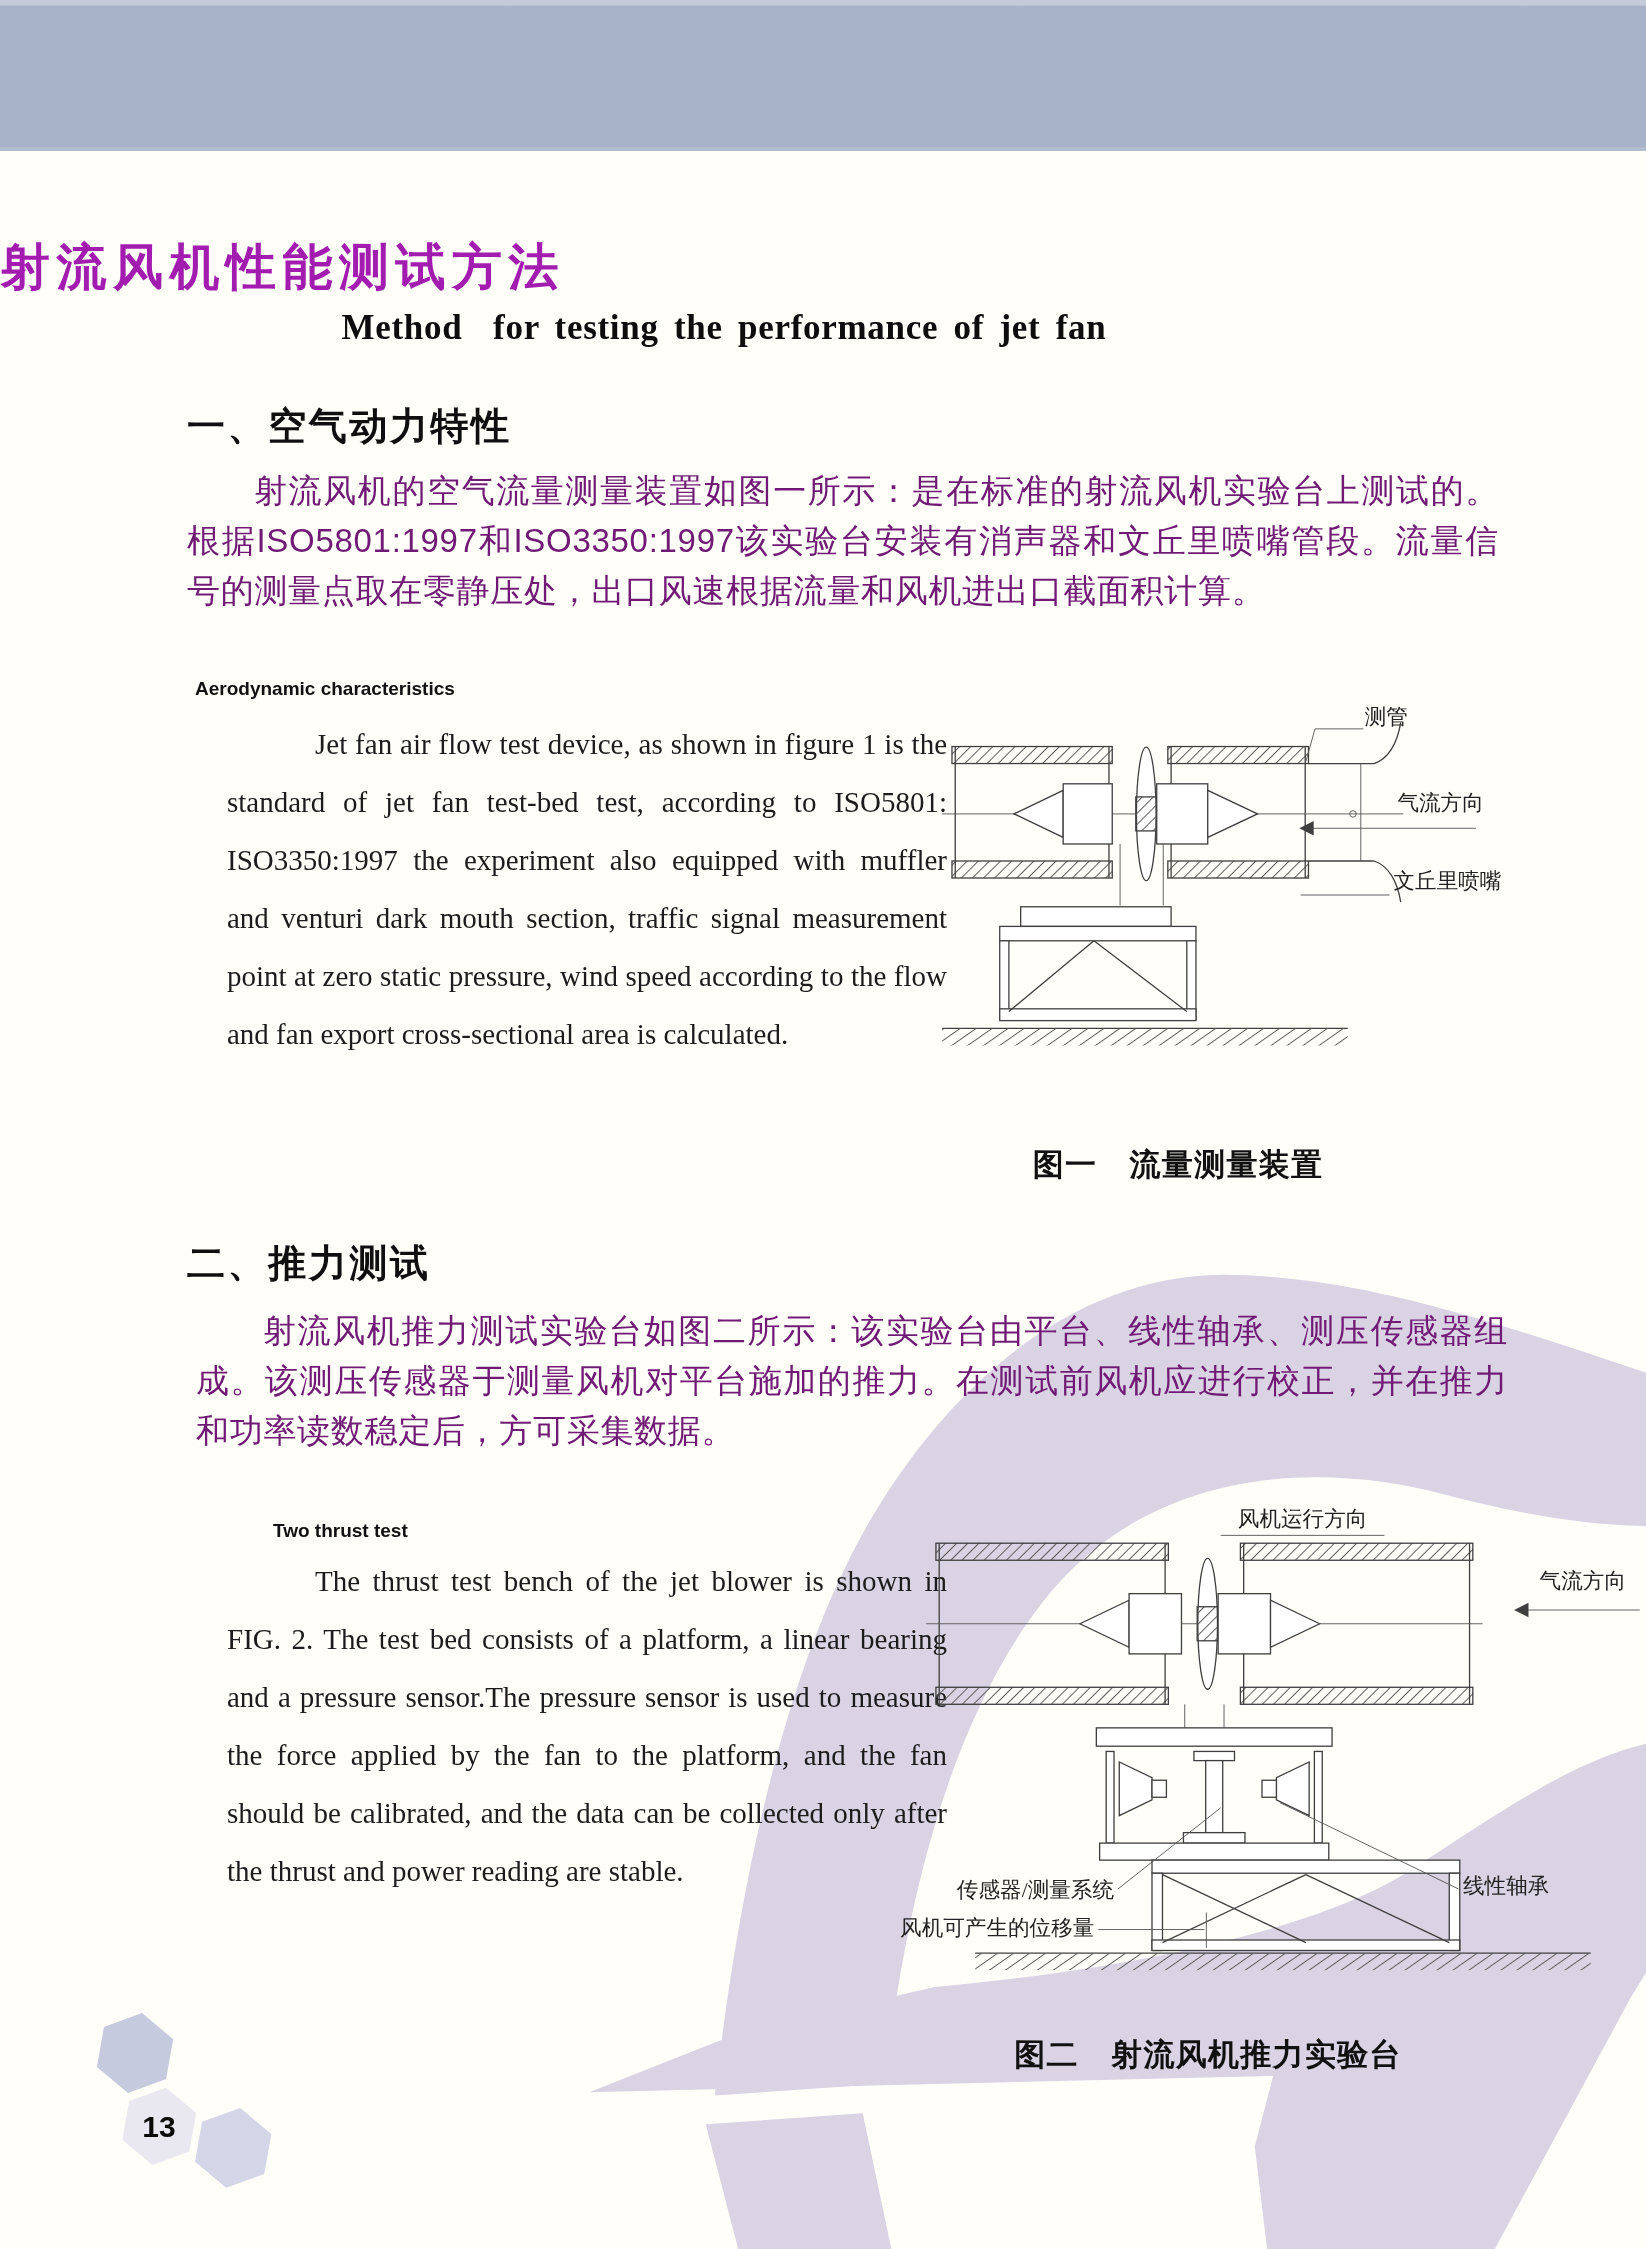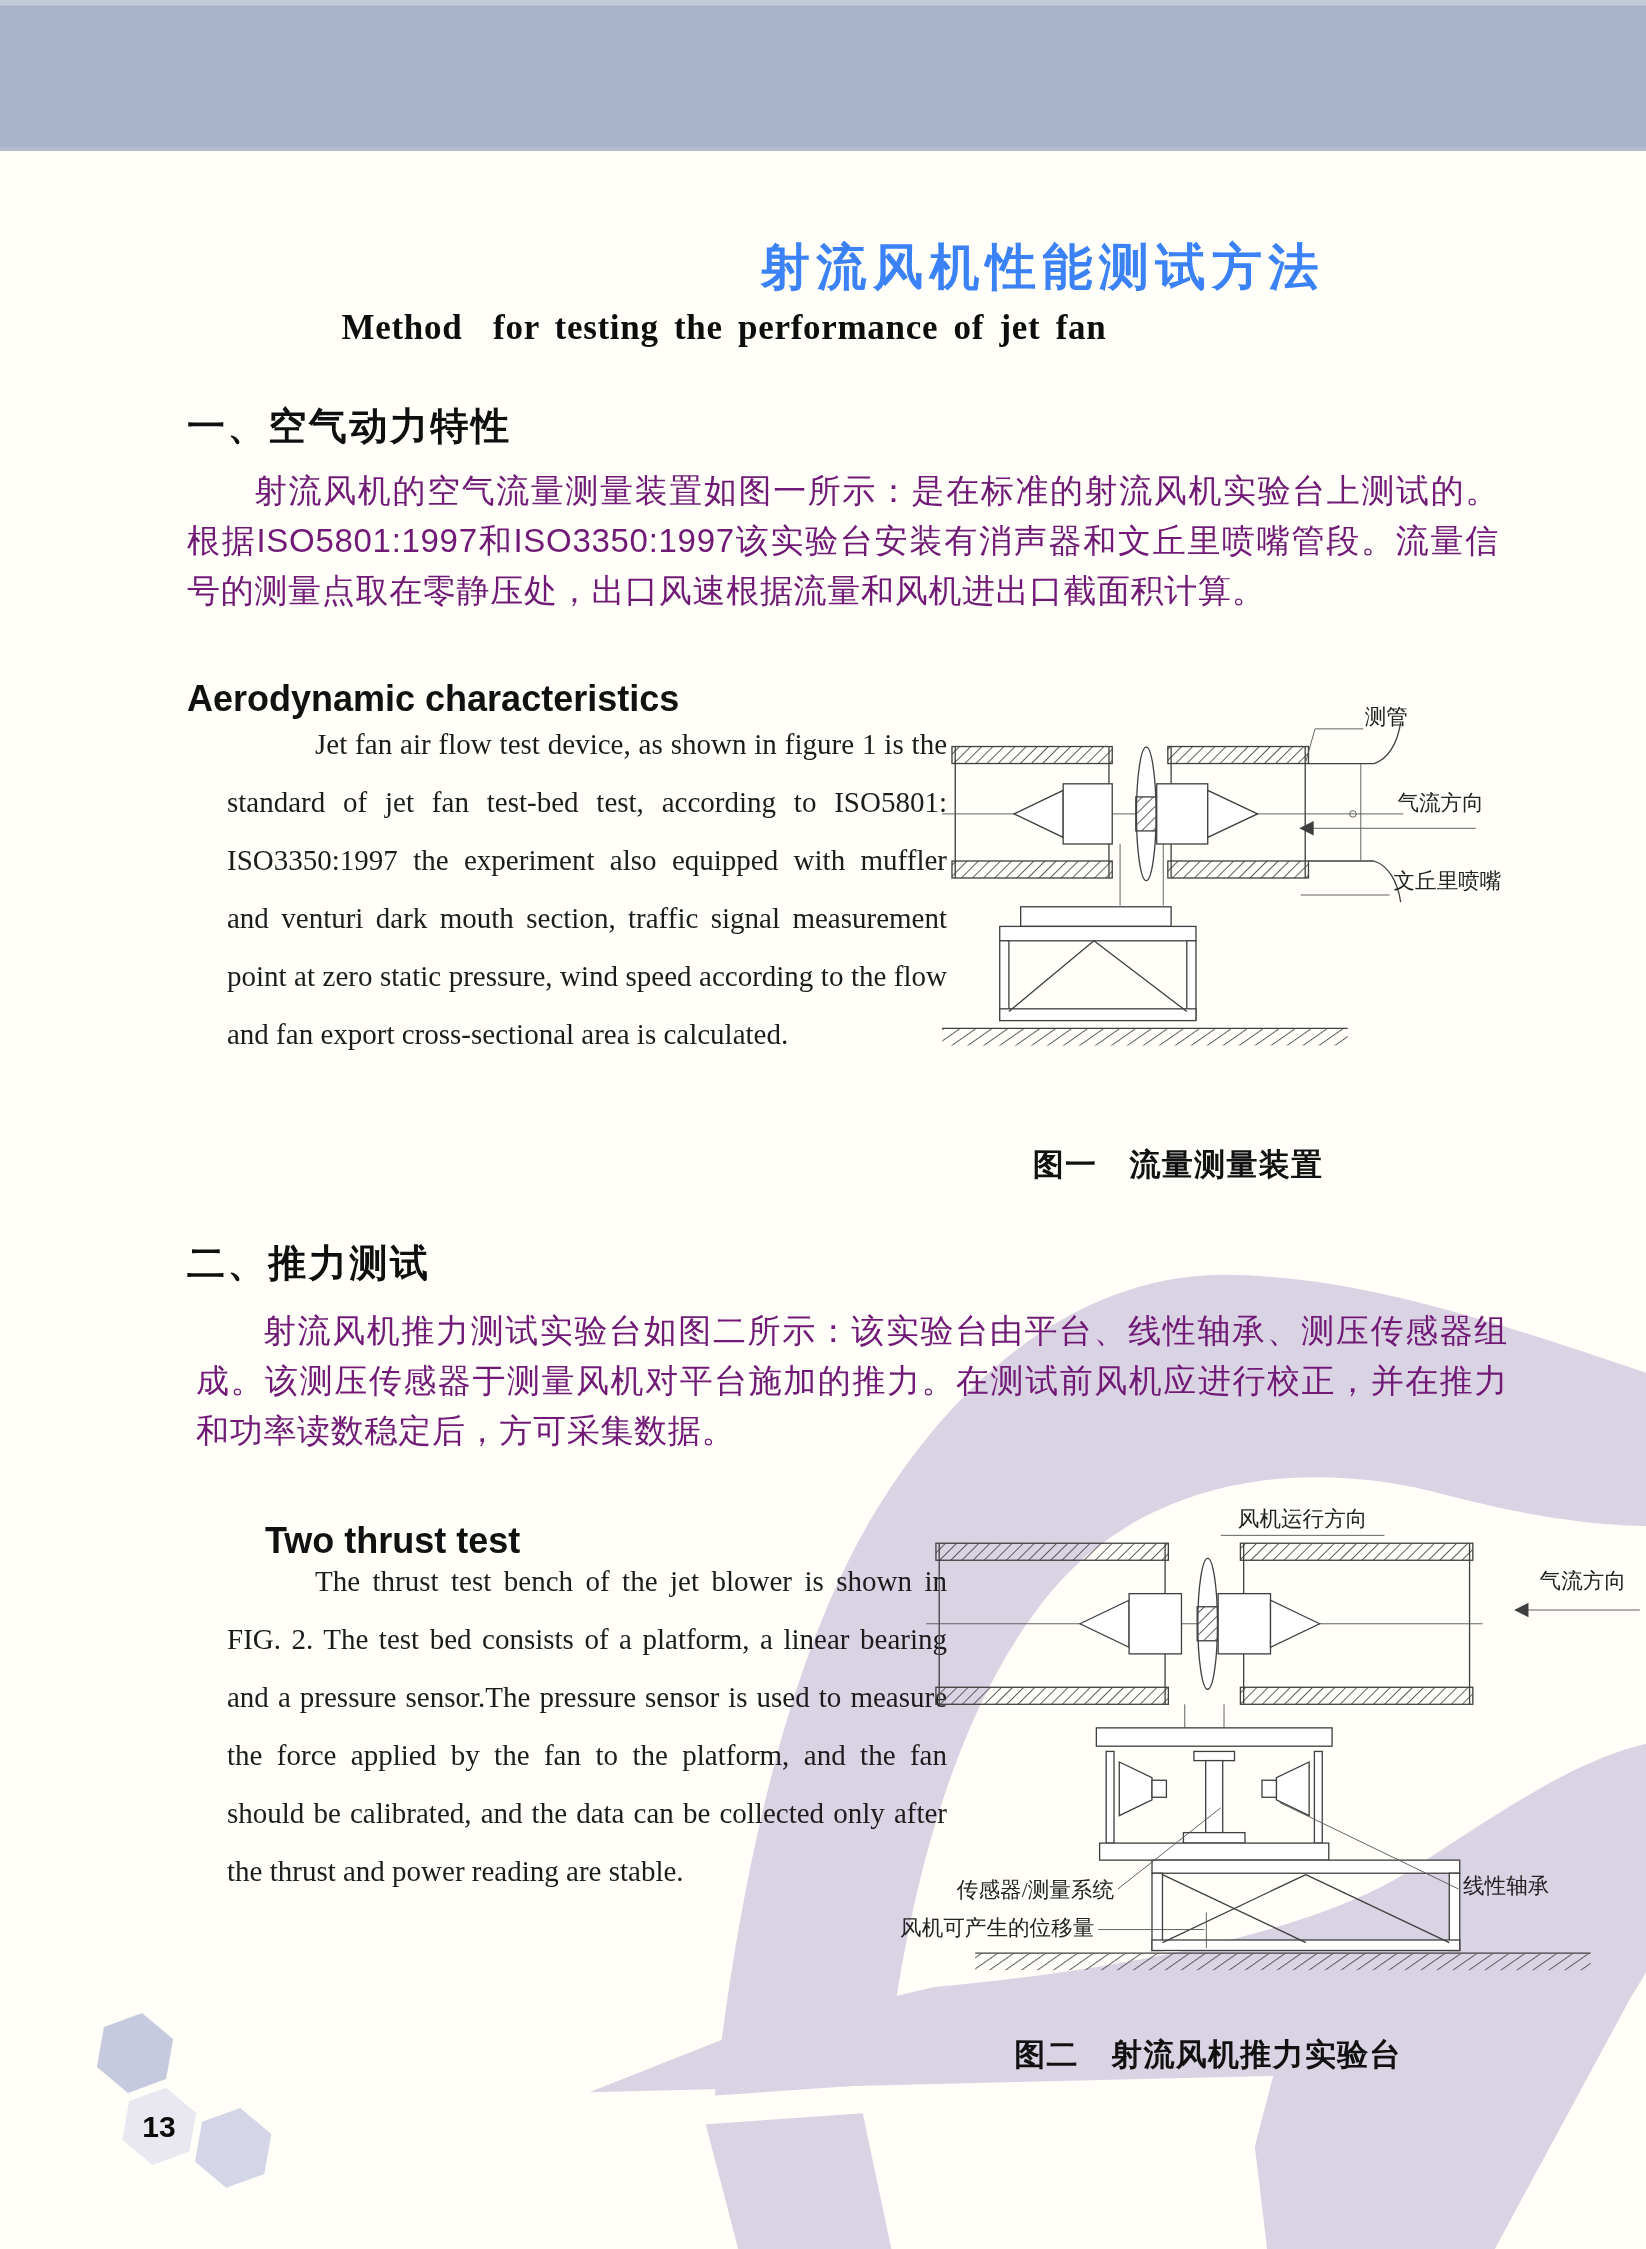--- a/index.html
+++ b/index.html
@@ -8,34 +8,34 @@
     background:#fffef9;overflow:hidden;
     font-family:"Liberation Sans",sans-serif;color:#141414;
   }
   .decor{position:absolute;left:0;top:0;width:1647px;height:2250px;z-index:0;}
   .header-band{
     position:absolute;left:0;top:0;width:1647px;height:151px;z-index:1;
     background:linear-gradient(180deg,#c3cad8 0px,#c3cad8 5.2px,#a8b3c9 5.9px,#a8b3c9 147px,#b2bccd 147px,#b2bccd 151px);
   }
   .abs{position:absolute;z-index:2;}
   .title-zh{
-    left:0;top:234px;width:1325px;text-align:right;
-    font-size:50px;font-weight:900;letter-spacing:6.5px;color:#3b82f6;
+    left:0;top:234px;width:1325px;text-align:left;
+    font-size:50px;font-weight:900;letter-spacing:6.5px;color:#a21caf;
   }
   .title-en{
     left:0;top:308px;width:1448px;text-align:center;white-space:pre-wrap;
     font-family:"Liberation Serif",serif;font-size:35px;font-weight:700;
     letter-spacing:0.7px;word-spacing:5.9px;color:#0d0d0d;
   }
   .cn-heading{font-size:38px;font-weight:700;letter-spacing:2.6px;color:#0f0f0f;}
   .cn-body{
     font-size:33px;line-height:50px;text-align:justify;color:#701a75;
     text-indent:67px;letter-spacing:0.7px;
   }
-  .en-heading{font-size:36px;font-weight:700;letter-spacing:0;color:#111;}
+  .en-heading{font-size:19px;font-weight:700;letter-spacing:0;color:#111;margin-left:8px;}
   .en-body{
     font-family:"Liberation Serif",serif;font-size:29px;line-height:58px;
     text-align:justify;text-indent:88px;color:#1c1c1c;margin-left:40px;
   }
   .fig-caption{
     font-family:"Liberation Serif",serif;font-size:31px;font-weight:600;
     letter-spacing:1.3px;text-align:center;color:#111;white-space:pre-wrap;
   }
   .page-number{
     font-size:30px;font-weight:800;color:#0a0a0a;text-align:center;

